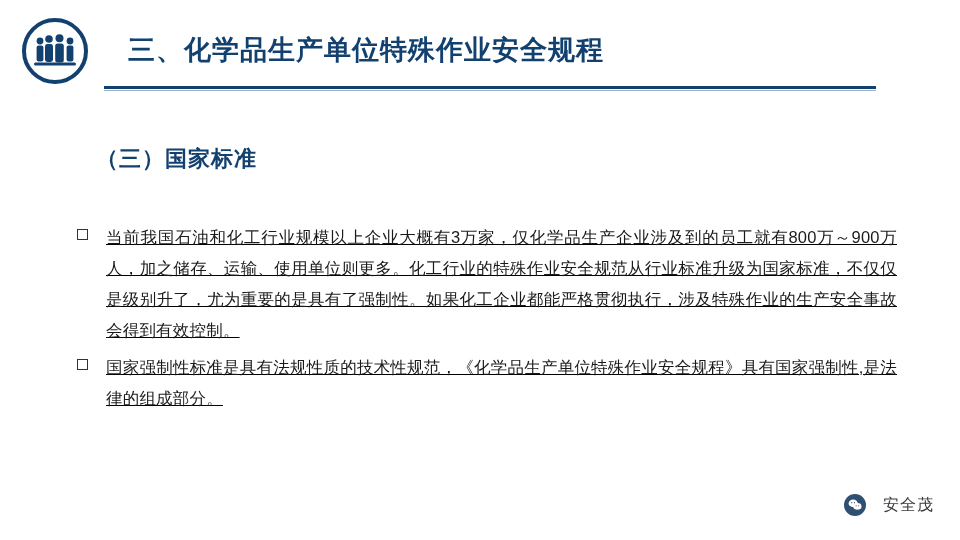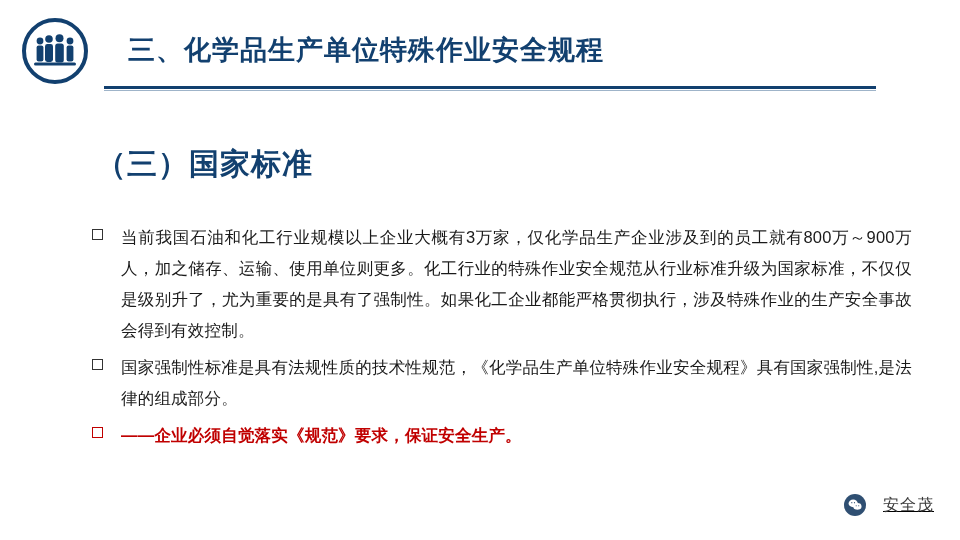--- a/index.html
+++ b/index.html
@@ -61,32 +61,33 @@
     width: 772px;
     height: 1px;
     background: #9fb4c9;
   }
 
   
   .section-heading {
     position: absolute;
     left: 96px;
     top: 144px;
-    font-size: 30px;
+    font-size: 22px;
     font-weight: bold;
     color: #12406f;
     letter-spacing: 1px;
   }
 
   
   .content {
     position: absolute;
-    left: 92px;
+    left: 77px;
     top: 222px;
     width: 820px;
+    text-decoration: underline;
   }
   .bullet-row {
     display: flex;
     align-items: flex-start;
     margin-bottom: 6px;
   }
   .bullet-marker {
     flex: 0 0 auto;
     width: 11px;
     height: 11px;
@@ -109,21 +110,20 @@
   }
 
   
   .footer-brand {
     position: absolute;
     right: 26px;
     bottom: 24px;
     display: flex;
     align-items: center;
     gap: 17px;
-    text-decoration: underline;
   }
   .footer-icon {
     width: 22px;
     height: 22px;
     border-radius: 50%;
     background: #2f4f72;
     display: flex;
     align-items: center;
     justify-content: center;
   }
@@ -182,24 +182,20 @@
   <div class="bullet-row">
     <span class="bullet-marker"></span>
     <span class="bullet-text">当前我国石油和化工行业规模以上企业大概有3万家，仅化学品生产企业涉及到的员工就有800万～900万人，加之储存、运输、使用单位则更多。化工行业的特殊作业安全规范从行业标准升级为国家标准，不仅仅是级别升了，尤为重要的是具有了强制性。如果化工企业都能严格贯彻执行，涉及特殊作业的生产安全事故会得到有效控制。</span>
   </div>
 
   <div class="bullet-row">
     <span class="bullet-marker"></span>
     <span class="bullet-text">国家强制性标准是具有法规性质的技术性规范，《化学品生产单位特殊作业安全规程》具有国家强制性,是法律的组成部分。</span>
   </div>
 
-  <div class="bullet-row">
-    <span class="bullet-marker red"></span>
-    <span class="bullet-text red">——企业必须自觉落实《规范》要求，保证安全生产。</span>
-  </div>
 
 </div>
 
 <div class="footer-brand">
   <span class="footer-icon">
     <svg width="14" height="12" viewBox="0 0 14 12" xmlns="http://www.w3.org/2000/svg">
       <g fill="#ffffff">
         <ellipse cx="5.2" cy="4.4" rx="4.6" ry="3.8"></ellipse>
         <ellipse cx="9.4" cy="7.4" rx="4.1" ry="3.4"></ellipse>
       </g>

